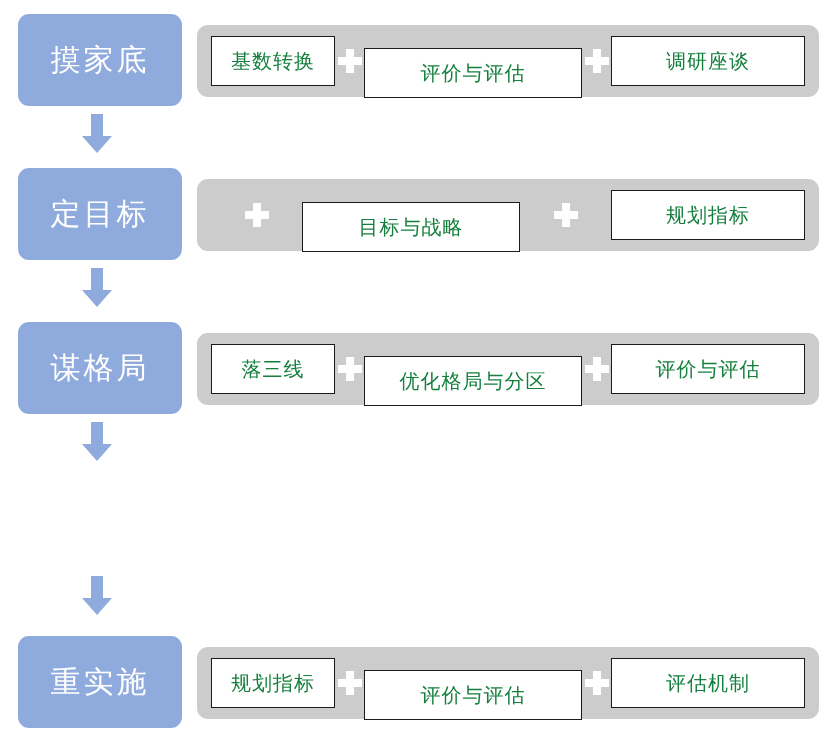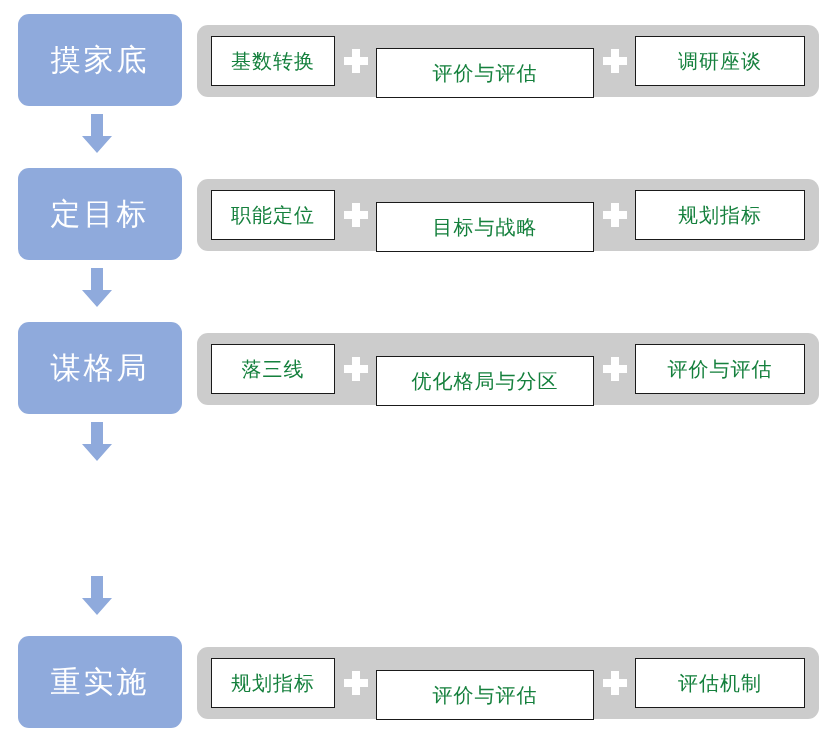--- a/index.html
+++ b/index.html
@@ -78,21 +78,21 @@
     box-sizing: border-box;
   }
   .task-box-text {
     color: #15803d;
     font-size: 20px;
     letter-spacing: 1px;
     white-space: nowrap;
   }
   .task-box.w-small { width: 124px; }
   .task-box.w-large { width: 218px; margin-top: 24px; }
-  .task-box.w-med   { width: 170px; }
+  .task-box.w-med   { width: 194px; }
 
   
   .plus-sep {
     flex: 1 1 auto;
     display: flex;
     align-items: center;
     justify-content: center;
   }
   .plus-icon {
     position: relative;
@@ -159,23 +159,20 @@
     <svg width="32" height="40" viewBox="0 0 32 40">
       <polygon points="10,0 22,0 22,22 31,22 16,39 1,22 10,22" fill="#8FAADC"></polygon>
     </svg>
   </div>
 
   <div class="row" style="top:168px;">
     <div class="stage-label">
       <span class="stage-label-text">定目标</span>
     </div>
     <div class="task-panel">
-      <div class="task-box w-small">
-        <span class="task-box-text">职能定位</span>
-      </div>
       <div class="plus-sep">
         <span class="plus-icon"></span>
       </div>
       <div class="task-box w-large">
         <span class="task-box-text">目标与战略</span>
       </div>
       <div class="plus-sep">
         <span class="plus-icon"></span>
       </div>
       <div class="task-box w-med">

